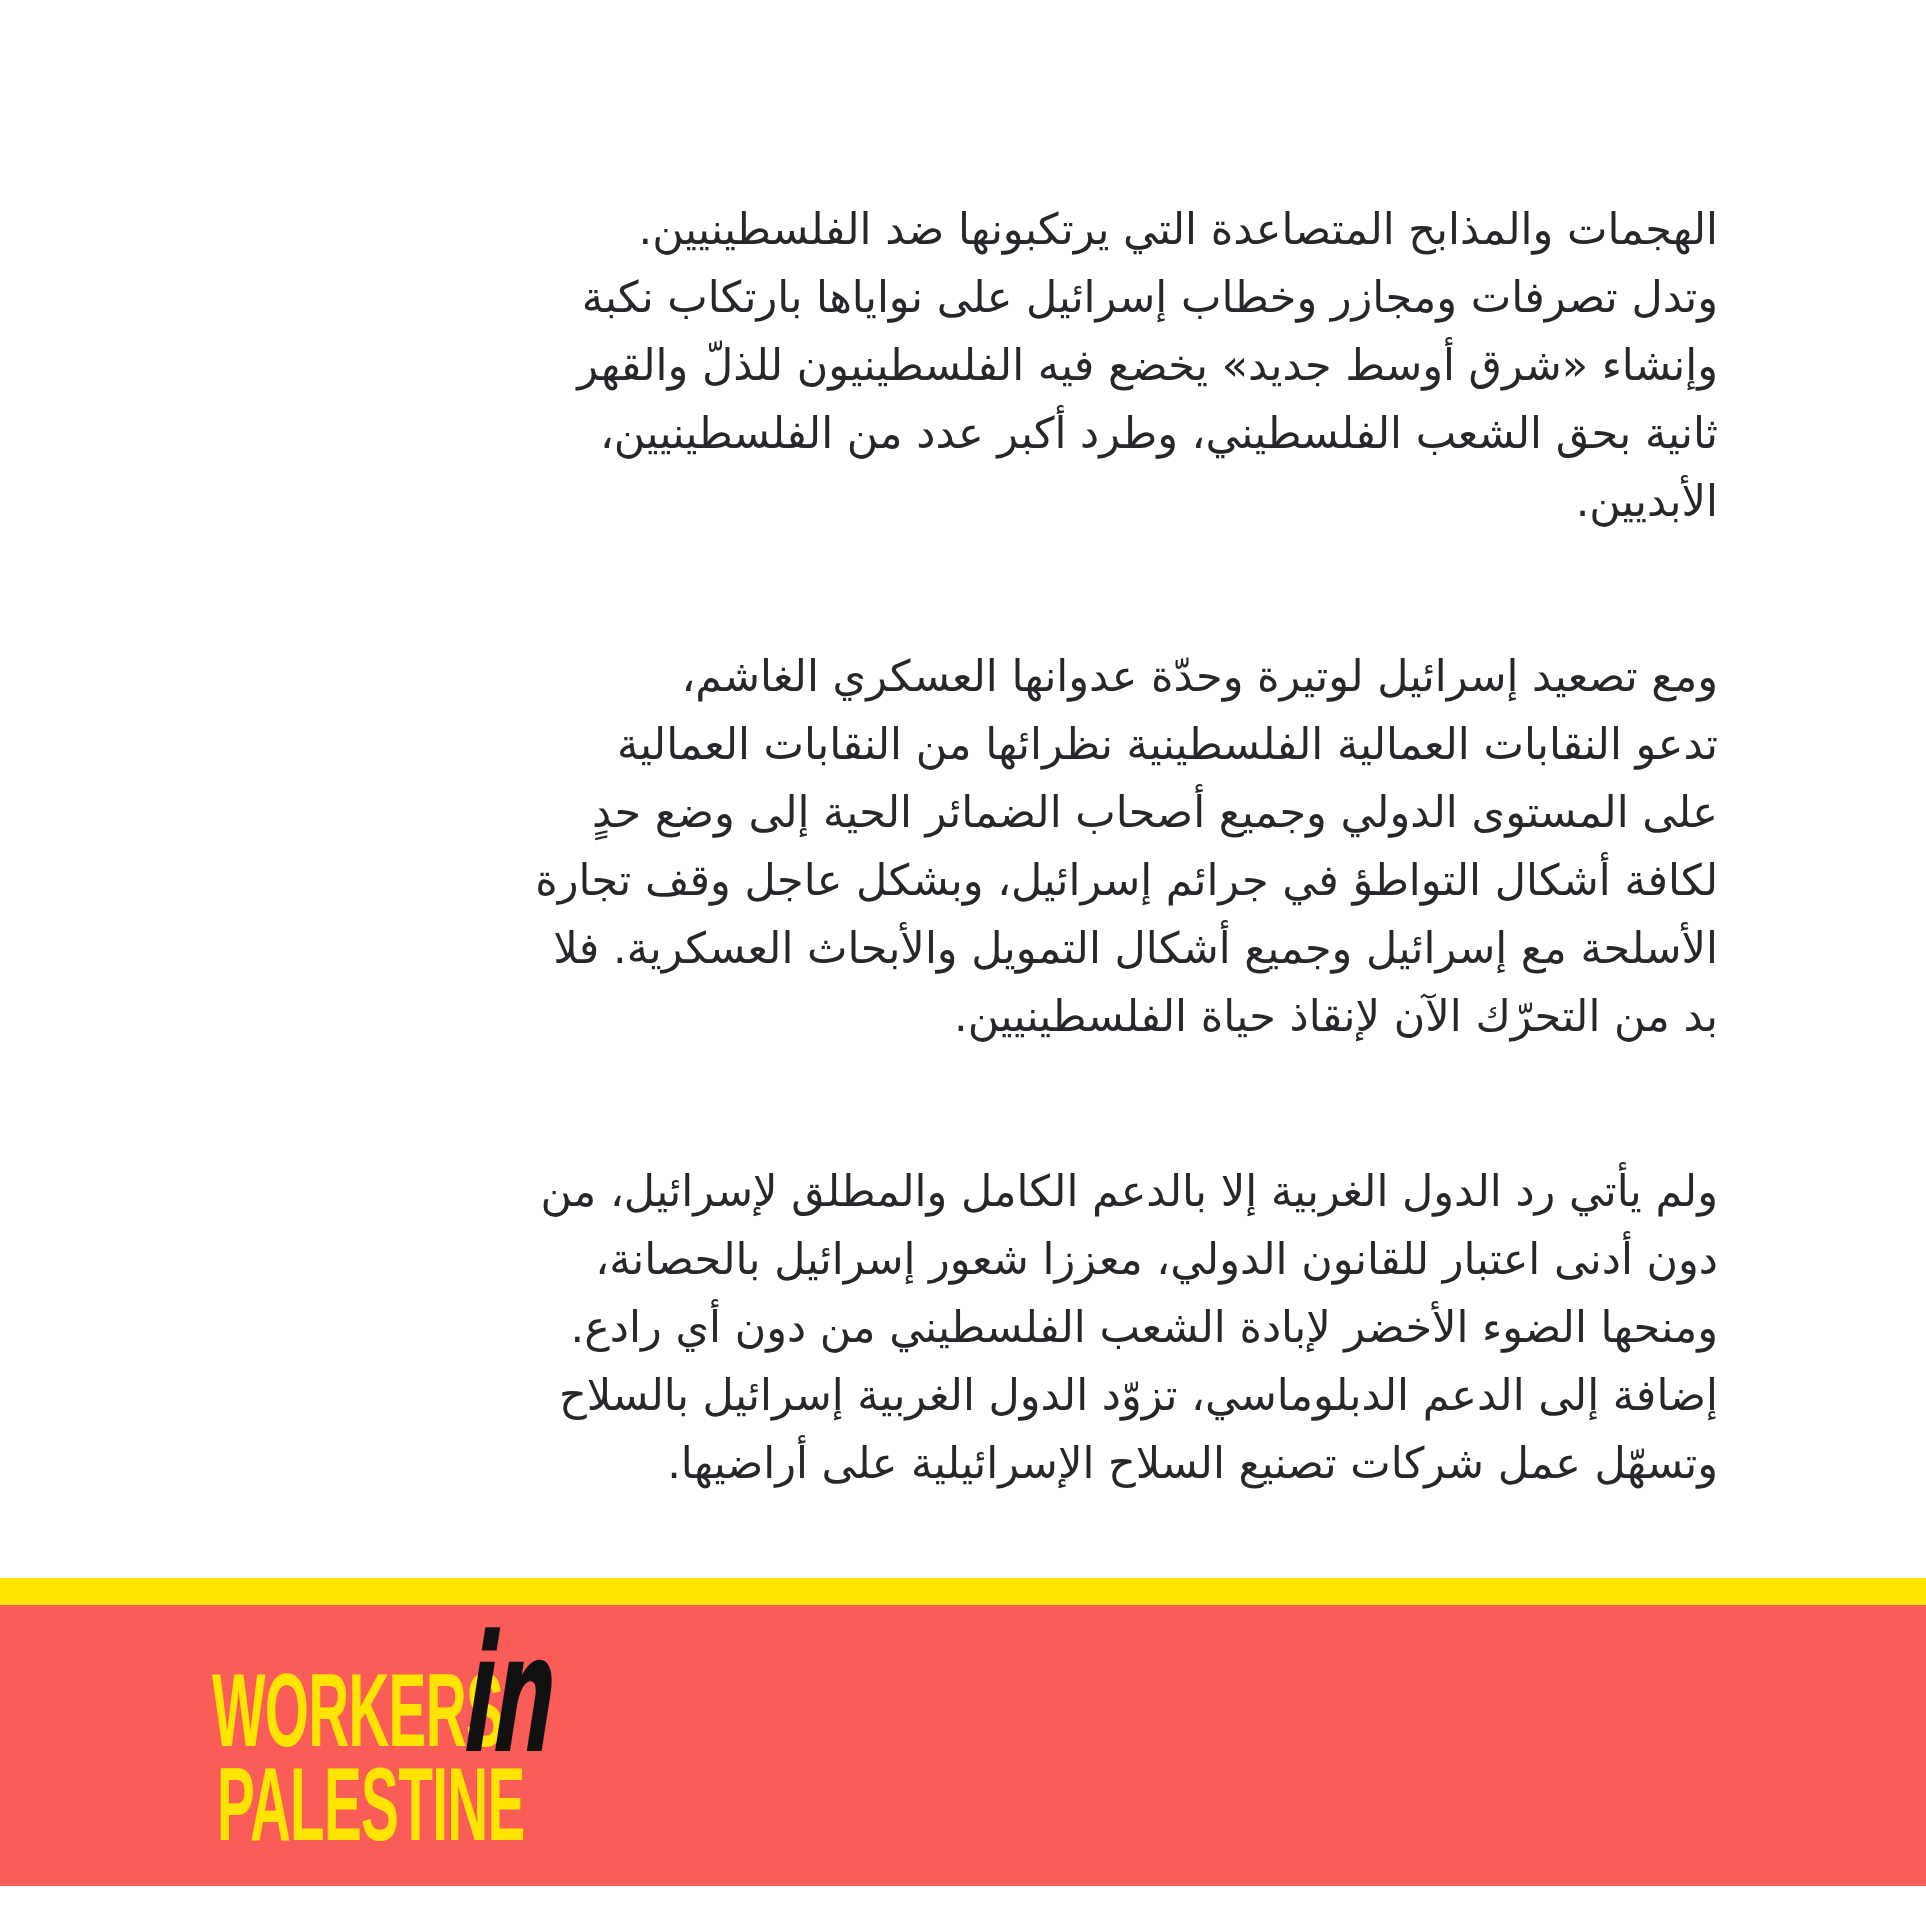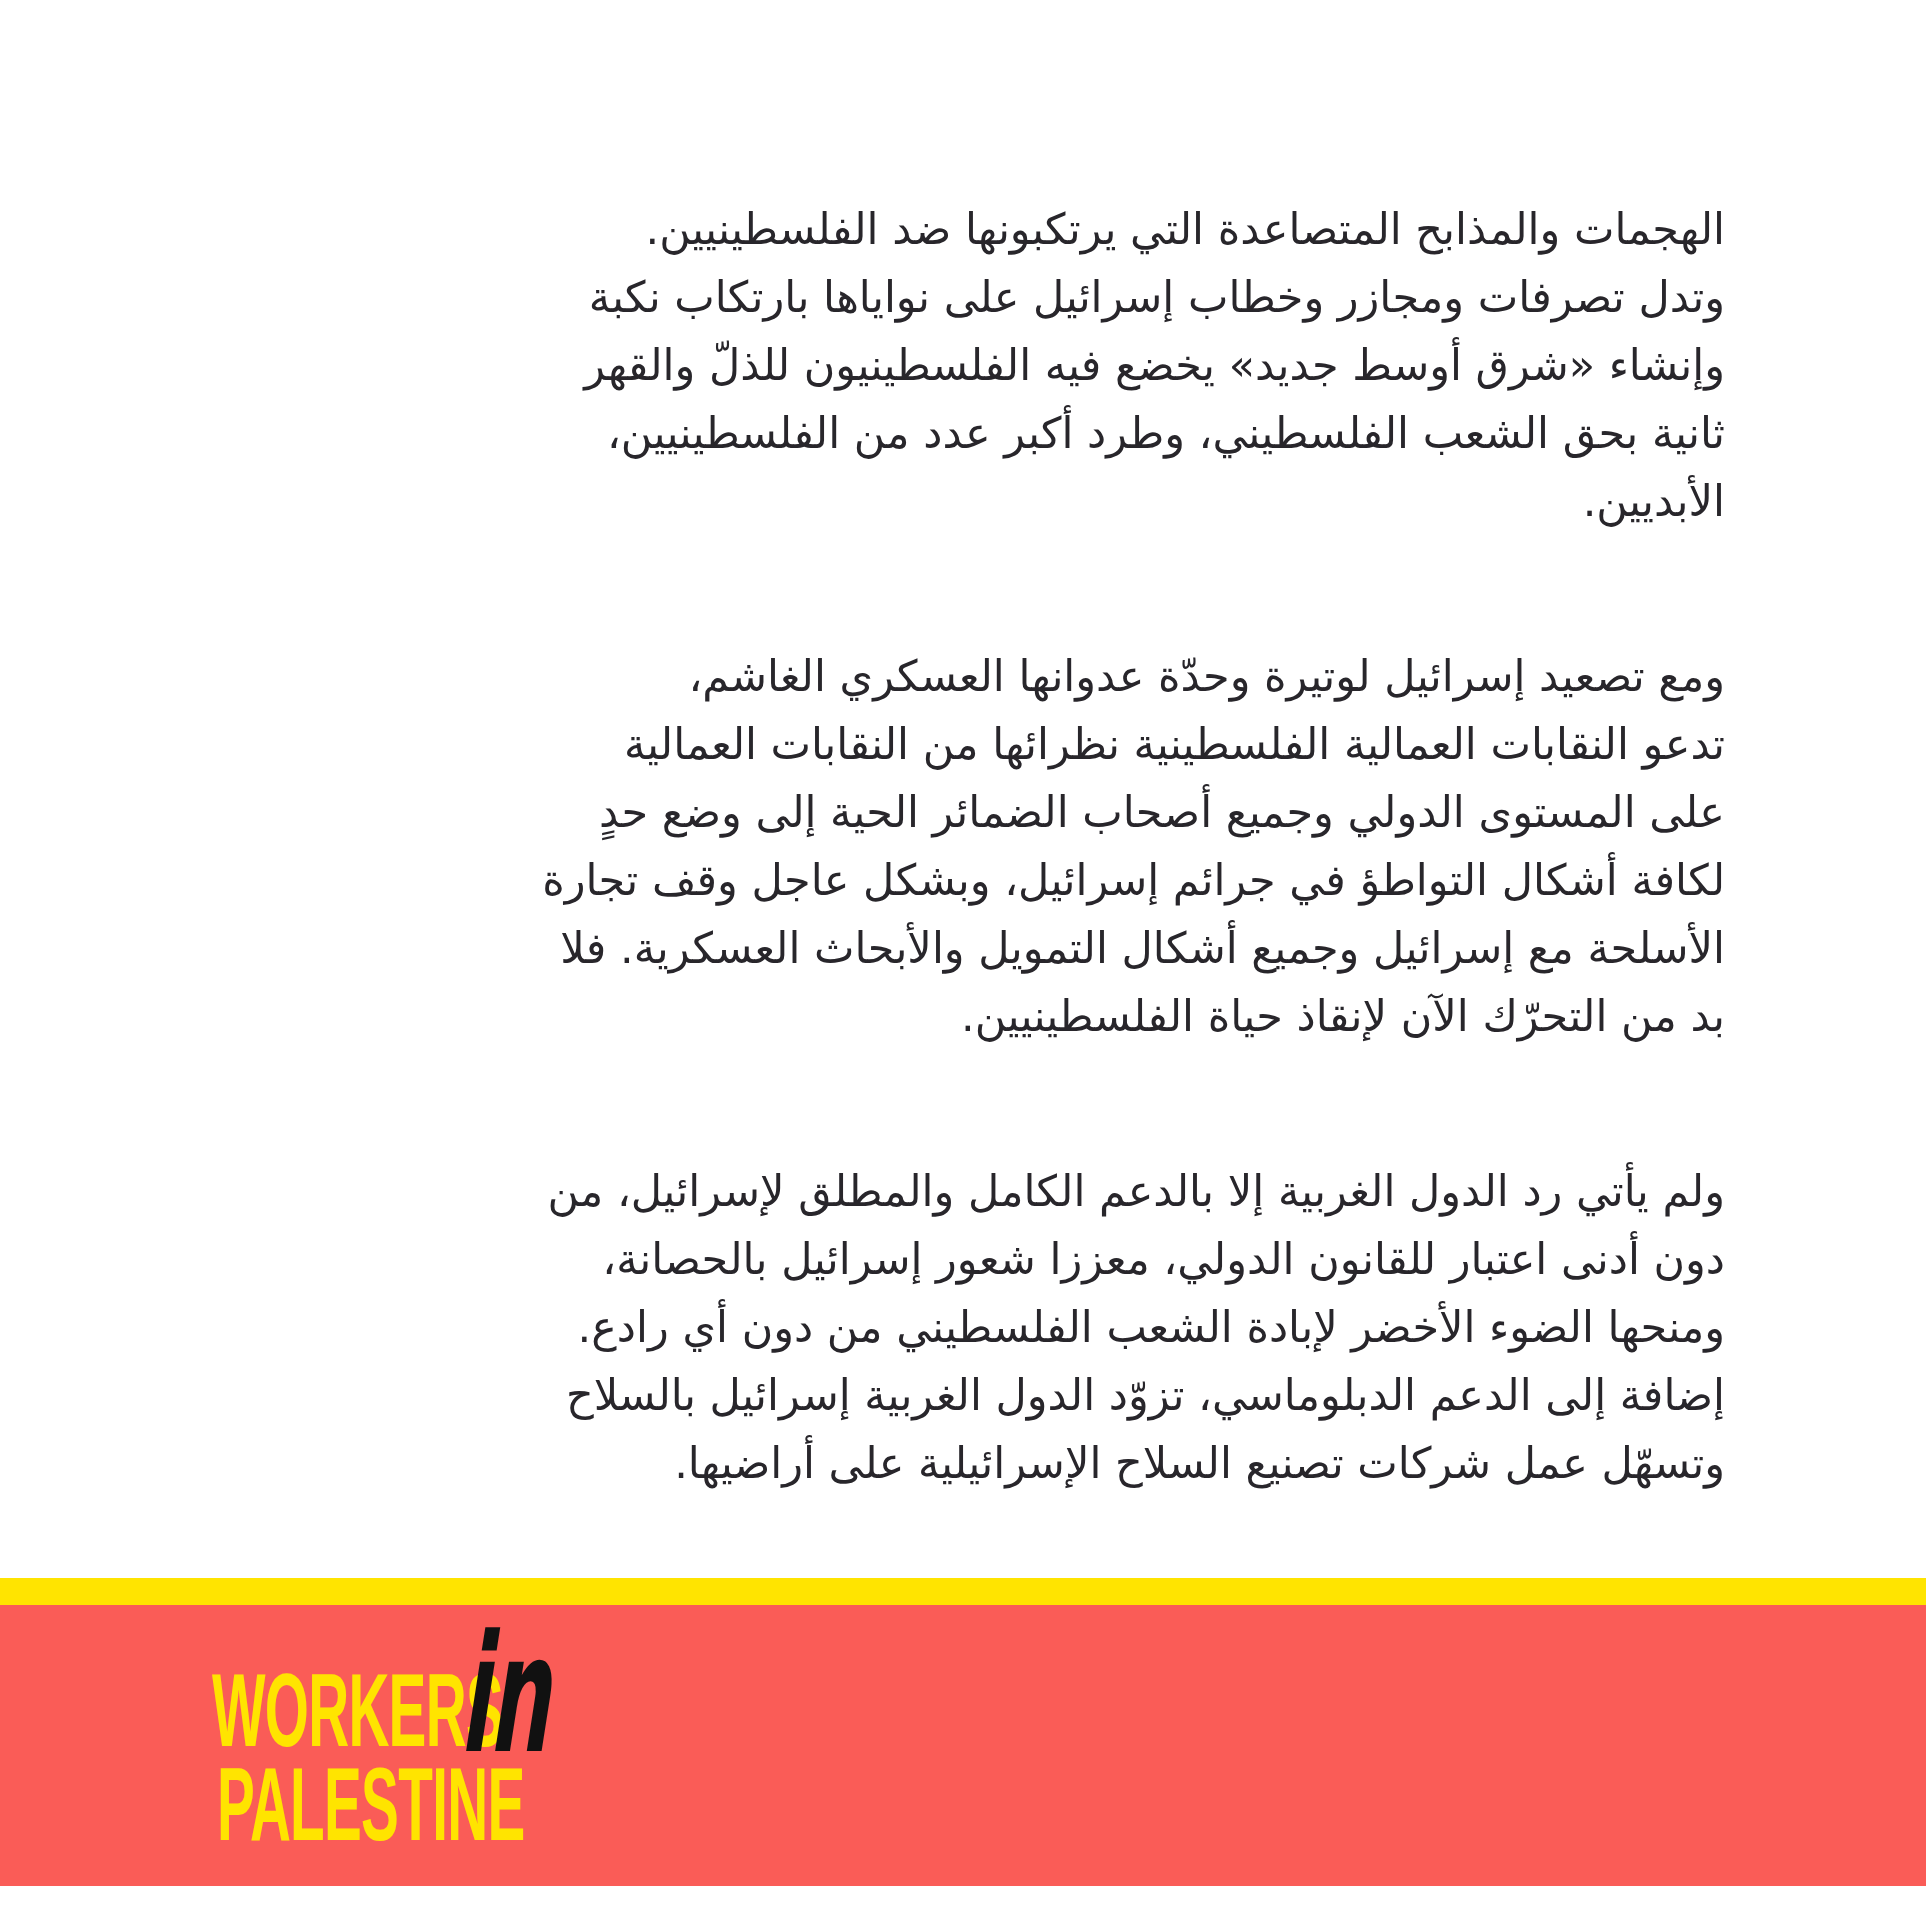--- a/index.html
+++ b/index.html
@@ -23,21 +23,21 @@
     right: 197px;
     width: 1524px;
     direction: rtl;
     text-align: right;
     font-family: "DejaVu Sans", sans-serif;
     font-size: 43px;
     line-height: 68px;
     color: var(--text_ink, #28262b);
   }
   .statement p.para {
-    margin: 0 4px 107px 0;
+    margin: 0 11px 107px 0;
     padding: 0;
   }
   .statement .line {
     display: block;
     white-space: nowrap;
   }
   
   .stripe {
     position: absolute;
     top: 1578px;

